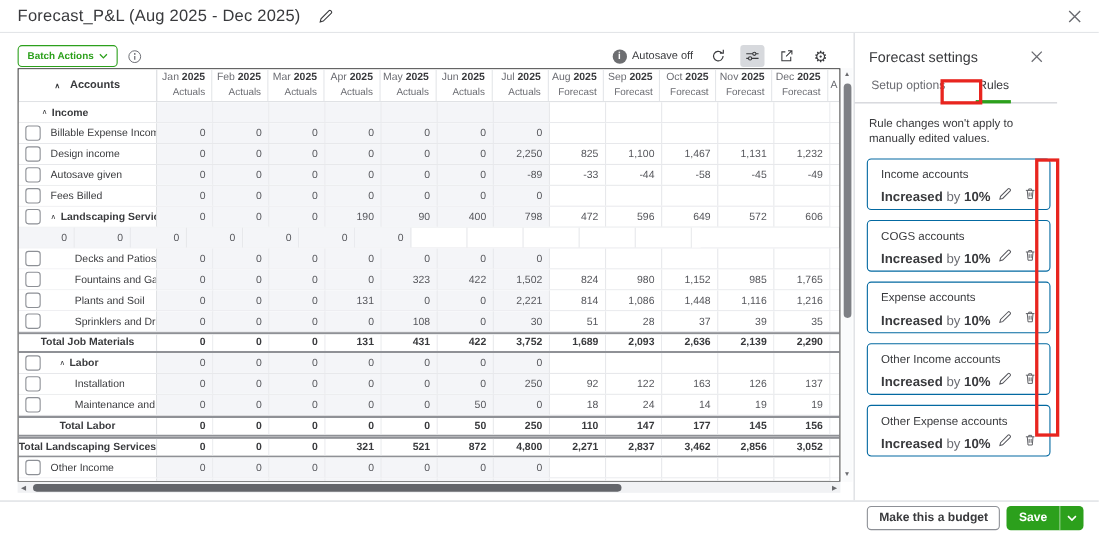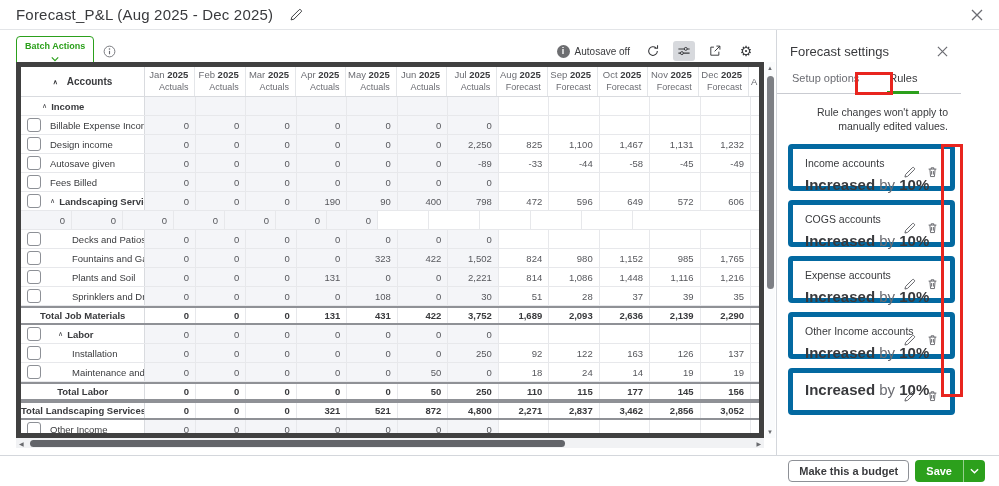--- a/index.html
+++ b/index.html
@@ -10,33 +10,33 @@
   .app-header{position:absolute;top:0;left:0;right:0;height:30px;border-bottom:1px solid #e3e5e8;
               display:flex;align-items:center;padding:0 16px;box-sizing:border-box;background:#fff;}
   .app-title{font-size:15px;font-weight:500;letter-spacing:.2px;}
   .title-edit{margin-left:16px;color:#393a3d;display:flex;}
   .app-close{margin-left:auto;color:#6b6c72;display:flex;cursor:pointer;}
 
   
   .toolbar{position:absolute;top:40px;left:16px;width:741px;height:22px;display:flex;align-items:center;justify-content:space-between;}
   .tool-left{display:flex;align-items:center;}
   .batch-btn{display:inline-flex;align-items:center;gap:5px;border:1px solid #2ca01c;color:#2ca01c;
-             border-radius:4px;font-size:9px;font-weight:700;padding:4px 8px;background:#fff;cursor:pointer;flex-direction:column;}
+             border-radius:4px;font-size:9px;font-weight:700;padding:4px 8px;background:#fff;cursor:pointer;}
   .info-icon{color:#6b6c72;margin-left:9px;display:flex;}
   .tool-right{display:flex;align-items:center;gap:9px;}
   .autosave{display:flex;align-items:center;gap:5px;font-size:10px;color:#393a3d;margin-right:3px;}
   .autosave-dot{width:13px;height:13px;border-radius:50%;background:#6d6e71;color:#fff;font-size:9px;font-weight:700;
                 display:flex;align-items:center;justify-content:center;}
   .tbtn{width:22px;height:20px;display:flex;align-items:center;justify-content:center;color:#393a3d;border-radius:3px;cursor:pointer;}
   .tbtn.active{background:#d7d9dd;}
   .gear-glyph{font-size:14px;line-height:1;color:#393a3d;}
 
   
   .table-wrap{position:absolute;top:62px;left:16px;width:748px;height:376px;box-sizing:border-box;
-              border:5px solid #404040;overflow:hidden;background:#fff;}
+              border:1px solid #404040;overflow:hidden;background:#fff;}
   .thead{display:flex;height:30px;border-bottom:1px solid #d9dbdf;background:#fff;box-sizing:border-box;}
   .hacct{width:126px;box-sizing:border-box;border-right:1px solid #d9dbdf;display:flex;align-items:center;
          justify-content:center;gap:5px;font-size:10px;font-weight:700;}
   .hcell{width:51px;box-sizing:border-box;border-right:1px solid #e4e6e9;display:flex;flex-direction:column;
          align-items:flex-end;justify-content:center;padding-right:6px;font-size:9.5px;line-height:1.3;}
   .hmonth{color:#6b6c72;white-space:nowrap;}
   .hmonth b{color:#393a3d;}
   .htype{color:#6b6c72;font-size:9px;}
   .hpartial{width:8px;flex:none;display:flex;align-items:center;font-size:9.5px;color:#6b6c72;overflow:hidden;padding-left:2px;}
 
@@ -74,25 +74,25 @@
 
   
   .panel{position:absolute;top:30px;left:776px;width:185px;height:425px;border-left:1px solid #d4d7dc;
          box-sizing:border-box;background:#fff;}
   .panel-header{display:flex;align-items:center;padding:14px 13px 11px;}
   .panel-title{font-size:13px;color:#393a3d;}
   .panel-close{margin-left:auto;color:#6b6c72;display:flex;cursor:pointer;}
   .tabs{display:flex;gap:26px;padding:0 13px;border-bottom:1px solid #c9cbd1;}
   .tab{font-size:11px;color:#6b6c72;padding:2px 2px 7px;cursor:pointer;border-bottom:3px solid transparent;margin-bottom:-1px;}
   .tab.active{color:#393a3d;border-bottom:3px solid #2ca01c;}
-  .panel-note{padding:12px 13px 11px;font-size:10.5px;color:#393a3d;line-height:1.3;text-align:right;}
+  .panel-note{padding:12px 13px 11px;font-size:10.5px;color:#393a3d;line-height:1.3;}
   .rule-card{position:relative;margin:0 6px 9px 11px;height:47px;box-sizing:border-box;
-             border:5px solid #0369a1;border-radius:4px;padding:8px 12px;}
+             border:1px solid #0369a1;border-radius:4px;padding:8px 12px;}
   .card-title{font-size:10.5px;color:#393a3d;margin-bottom:7px;}
-  .card-rule{font-size:15px;color:#393a3d;}
+  .card-rule{font-size:12px;color:#393a3d;}
   .rule-action,.rule-amount{font-weight:700;}
   .rule-connector{color:#6b6c72;}
   .card-edit{position:absolute;right:34px;bottom:7px;color:#55565c;display:flex;cursor:pointer;}
   .card-delete{position:absolute;right:11px;bottom:7px;color:#55565c;display:flex;cursor:pointer;}
 
   
   .ann{position:absolute;border:3px solid #e8251f;box-sizing:border-box;pointer-events:none;z-index:6;}
   .ann-tab{left:855px;top:72px;width:38px;height:23px;}
   .ann-pencils{left:941px;top:144px;width:22px;height:253px;}
 
@@ -540,21 +540,21 @@
             </span>
           </div>
           <div class="cell cval act">0</div>
           <div class="cell cval act">0</div>
           <div class="cell cval act">0</div>
           <div class="cell cval act">0</div>
           <div class="cell cval act">0</div>
           <div class="cell cval act">50</div>
           <div class="cell cval act">250</div>
           <div class="cell cval">110</div>
-          <div class="cell cval">115</div>
+          <div class="cell cval">147</div>
           <div class="cell cval">177</div>
           <div class="cell cval">145</div>
           <div class="cell cval">156</div>
           <div class="cell pcol"></div>
         </div>
         <div class="trow total">
           <div class="cell cname lvl0">
             <span class="nwrap">
               <span class="ntext b">Total Landscaping Services</span>
             </span>
@@ -695,20 +695,21 @@
               <path d="M3 17l1-4L14.5 2.5a1.5 1.5 0 0 1 2.1 0l.9.9a1.5 1.5 0 0 1 0 2.1L7 16l-4 1z" fill="none" stroke="currentColor" stroke-width="1.4"></path>
             </svg>
           </span>
           <span class="card-delete">
             <svg width="13" height="14" viewBox="0 0 20 20">
               <path d="M4 5.5h12M8 5.5V3.5h4v2M6 5.5l1 11.5h6l1-11.5M8.6 8.5v5.5M11.4 8.5v5.5" fill="none" stroke="currentColor" stroke-width="1.3"></path>
             </svg>
           </span>
         </div>
         <div class="rule-card">
+          <div class="card-title">Other Expense accounts</div>
           <div class="card-rule"><span class="rule-action">Increased</span> <span class="rule-connector">by</span> <span class="rule-amount">10%</span></div>
           <span class="card-edit">
             <svg width="13" height="13" viewBox="0 0 20 20">
               <path d="M3 17l1-4L14.5 2.5a1.5 1.5 0 0 1 2.1 0l.9.9a1.5 1.5 0 0 1 0 2.1L7 16l-4 1z" fill="none" stroke="currentColor" stroke-width="1.4"></path>
             </svg>
           </span>
           <span class="card-delete">
             <svg width="13" height="14" viewBox="0 0 20 20">
               <path d="M4 5.5h12M8 5.5V3.5h4v2M6 5.5l1 11.5h6l1-11.5M8.6 8.5v5.5M11.4 8.5v5.5" fill="none" stroke="currentColor" stroke-width="1.3"></path>
             </svg>

